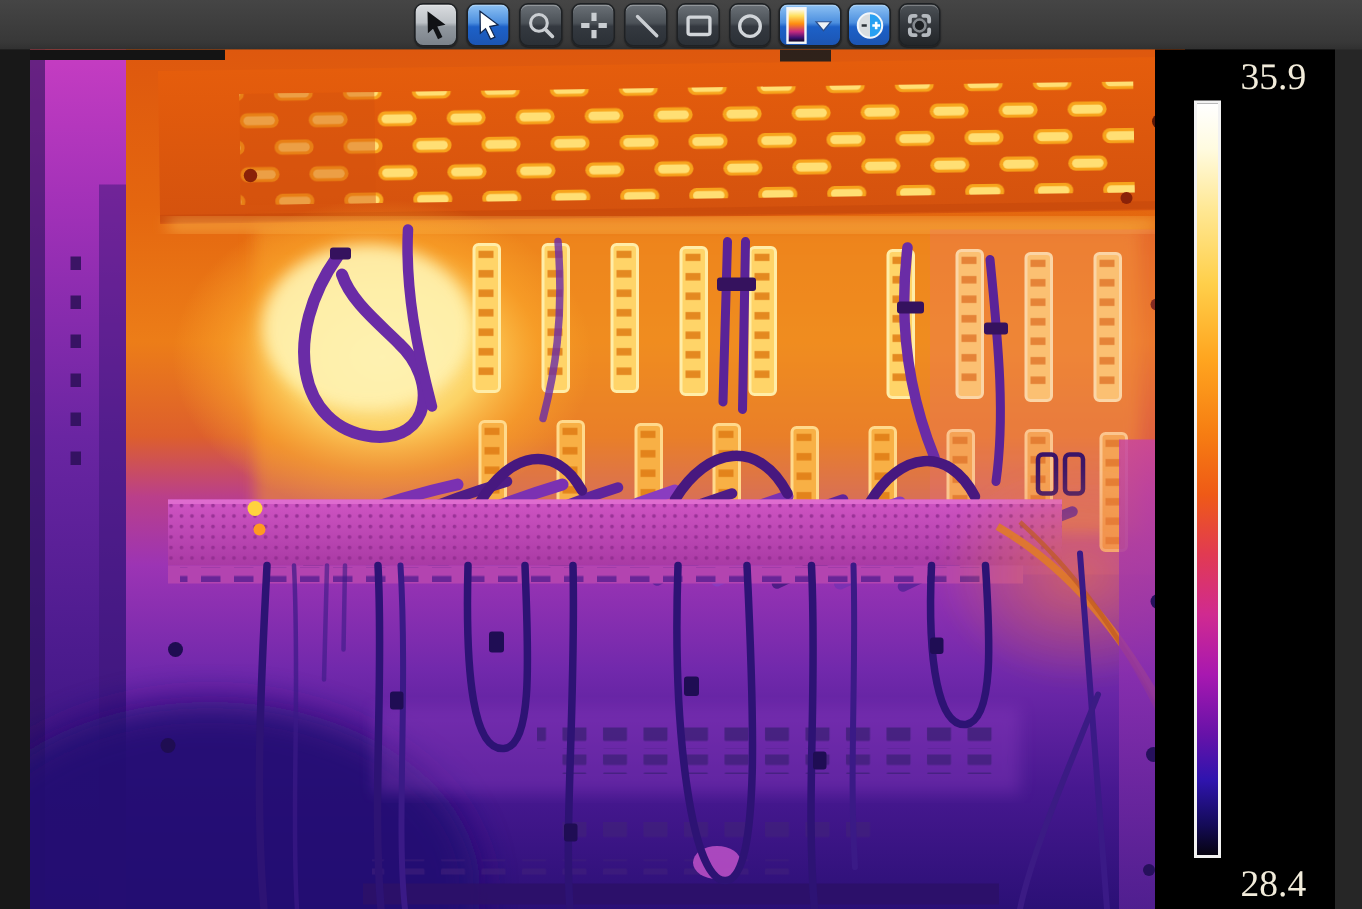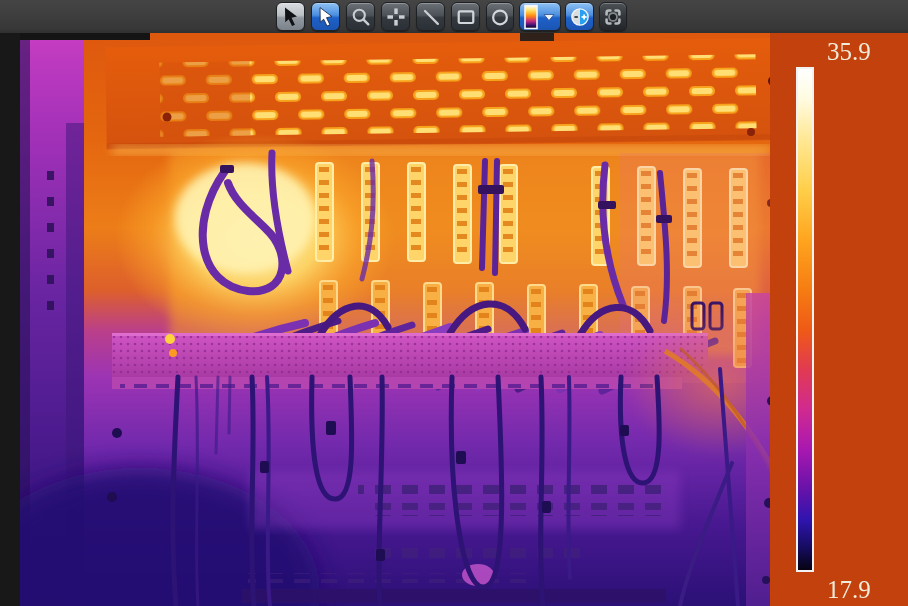--- a/index.html
+++ b/index.html
@@ -16,21 +16,21 @@
   .tb.silver{background:linear-gradient(#dadde0,#bcc1c6 45%,#91989f 55%,#7b828a);}
   .tb.blue{background:linear-gradient(#8ec2f4,#4c8fdf 45%,#1d61c8 55%,#1c55b3);}
   .tb.dark{background:linear-gradient(#4d5257,#33373c 50%,#232629);}
   .tb svg{display:block;}
   
   .content{position:absolute;left:0;top:33px;width:908px;height:573px;}
   .gutter{position:absolute;left:0;top:0;width:20px;height:573px;background:#181818;}
   .thermal{position:absolute;left:20px;top:0;width:770px;height:573px;background:#d85a10;}
   .thermal svg{display:block;width:770px;height:573px;}
   
-  .scalepanel{position:absolute;left:770px;top:0;width:138px;height:573px;background:#c2410c;}
+  .scalepanel{position:absolute;left:770px;top:0;width:120px;height:573px;background:#000000;}
   .scalelabel{position:absolute;color:#f2ecdb;font-family:"Liberation Serif","DejaVu Serif",serif;
               font-size:25px;line-height:26px;}
   .lbl-max{left:57px;top:6px;}
   .lbl-min{left:57px;top:544px;}
   .colorbar{position:absolute;left:26px;top:34px;width:18px;height:505px;border:2px solid #f2f2f2;
     background:linear-gradient(#ffffff 0%,#fffbe0 6%,#ffe895 14%,#ffcf4a 24%,#ffa51f 34%,
       #f67d12 44%,#ef5a16 52%,#e13a52 60%,#d02a90 68%,#a818b0 76%,#6612a8 84%,
       #2f14ae 90%,#140b58 96%,#060310 100%);}
 </style>
 </head>
@@ -370,16 +370,16 @@
           <circle cx="752" cy="368" r="5" fill="#26105c"></circle>
           <circle cx="749" cy="470" r="5" fill="#26105c"></circle>
           <circle cx="746" cy="547" r="4" fill="#26105c"></circle>
         </g>
       </svg>
     </div>
 
     <div class="scalepanel">
       <div class="scalelabel lbl-max">35.9</div>
       <div class="colorbar"></div>
-      <div class="scalelabel lbl-min">17.9</div>
+      <div class="scalelabel lbl-min">28.4</div>
     </div>
   </div>
 </div>
 
 </body></html>

